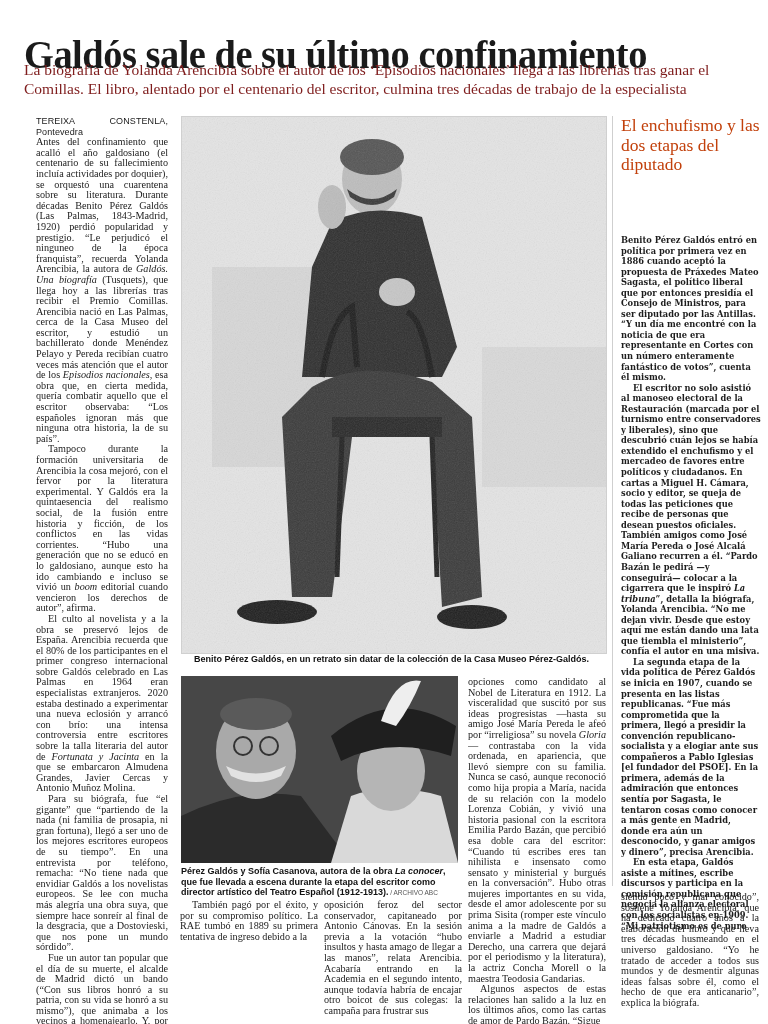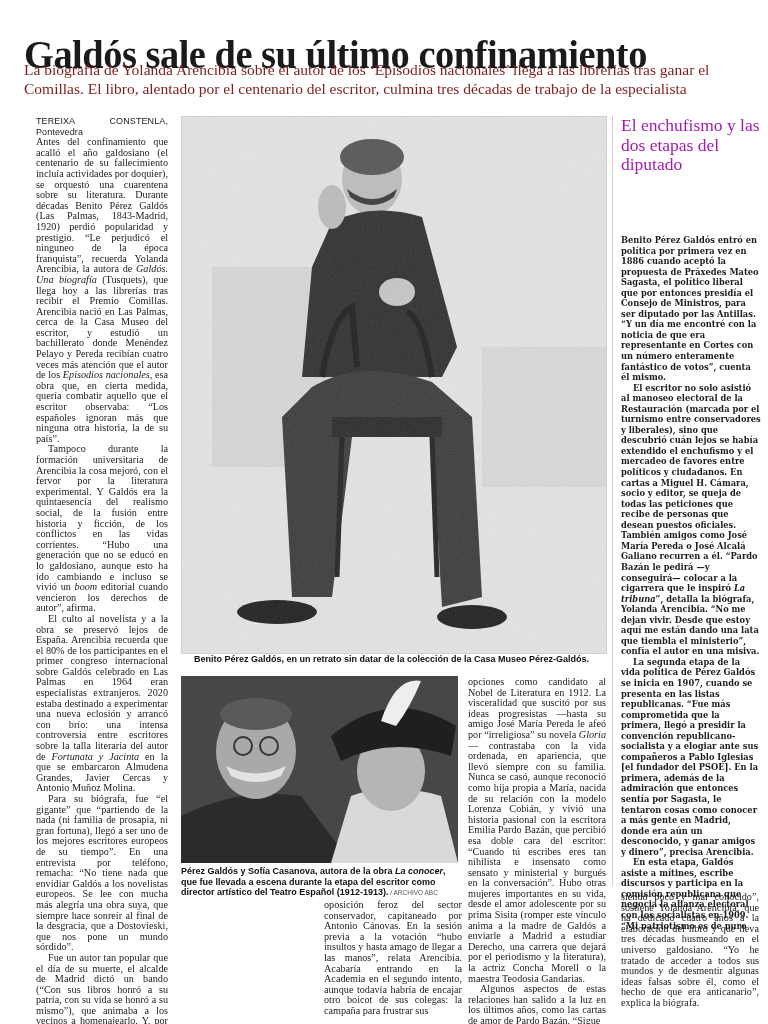--- a/index.html
+++ b/index.html
@@ -40,21 +40,21 @@
   .cap-main { left: 181px; top: 654px; width: 424px; margin-left: 13px; }
   .photo-two {
     position: absolute; left: 181px; top: 676px; width: 277px; height: 187px;
     background: linear-gradient(180deg, #3a3a3a 0%, #5a5a5a 60%, #4a4a4a 100%); overflow: hidden;
   }
   .cap-two { left: 181px; top: 866px; width: 280px; }
 
   .sidebar-rule { position: absolute; left: 612px; top: 116px; width: 1px; height: 770px; background: #cfcfcf; }
   .side-title {
     position: absolute; left: 621px; top: 116px; width: 140px;
-    font-family: "Liberation Serif", serif; font-size: 17.5px; line-height: 19.5px; color: #a21caf;
+    font-family: "Liberation Serif", serif; font-size: 17.5px; line-height: 19.5px; color: #c2410c;
   }
   .side-body {
     position: absolute; left: 621px; top: 187px; width: 140px; height: 695px; overflow: hidden;
     font-family: "DejaVu Serif", serif; font-weight: 700; font-size: 8.3px; line-height: 10.55px; color: #1d1d1d;
     text-align: left;
     margin-top: 48px;
   }
   .side-body p { margin: 0; text-indent: 12px; }
   .side-body p.first { text-indent: 0; }
   i { font-style: italic; }
@@ -120,20 +120,21 @@
     <circle cx="88" cy="70" r="9" fill="none" stroke="#333" stroke-width="2"></circle>
     <path d="M150 187 L170 120 Q210 105 260 120 L277 187 Z" fill="#d9d9d9"></path>
     <ellipse cx="210" cy="95" rx="34" ry="40" fill="#b5b5b5"></ellipse>
     <path d="M150 60 Q210 10 275 50 L270 80 Q210 60 160 85 Z" fill="#1f1f1f"></path>
     <path d="M200 45 Q215 0 240 5 Q230 30 215 50 Z" fill="#eeeeee"></path>
   </svg>
 </div>
 <div class="caption cap-two"><span>Pérez Galdós y Sofía Casanova, autora de la obra </span><i>La conocer</i><span>, que fue llevada a escena durante la etapa del escritor como director artístico del Teatro Español (1912-1913).</span><span class="credit"> / ARCHIVO ABC</span></div>
 
 <div class="col col-mid1">
+  <p>También pagó por el éxito, y por su compromiso político. La RAE tumbó en 1889 su primera tentativa de ingreso debido a la</p>
 </div>
 <div class="col col-mid2">
   <p class="first">oposición feroz del sector conservador, capitaneado por Antonio Cánovas. En la sesión previa a la votación “hubo insultos y hasta amago de llegar a las manos”, relata Arencibia. Acabaría entrando en la Academia en el segundo intento, aunque todavía habría de encajar otro boicot de sus colegas: la campaña para frustrar sus</p>
 </div>
 <div class="col col-mid3">
   <p class="first"><span>opciones como candidato al Nobel de Literatura en 1912. La visceralidad que suscitó por sus ideas progresistas —hasta su amigo José María Pereda le afeó por “irreligiosa” su novela </span><i>Gloria</i><span>— contrastaba con la vida ordenada, en apariencia, que llevó siempre con su familia. Nunca se casó, aunque reconoció como hija propia a María, nacida de su relación con la modelo Lorenza Cobián, y vivió una historia pasional con la escritora Emilia Pardo Bazán, que percibió esa doble cara del escritor: “Cuando tú escribes eres tan nihilista e insensato como sensato y ministerial y burgués en la conversación”. Hubo otras mujeres importantes en su vida, desde el amor adolescente por su prima Sisita (romper este vínculo anima a la madre de Galdós a enviarle a Madrid a estudiar Derecho, una carrera que dejará por el periodismo y la literatura), la actriz Concha Morell o la maestra Teodosia Gandarias.</span></p>
   <p>Algunos aspectos de estas relaciones han salido a la luz en los últimos años, como las cartas de amor de Pardo Bazán. “Sigue</p>
 </div>
 
 <div class="sidebar-rule"></div>

